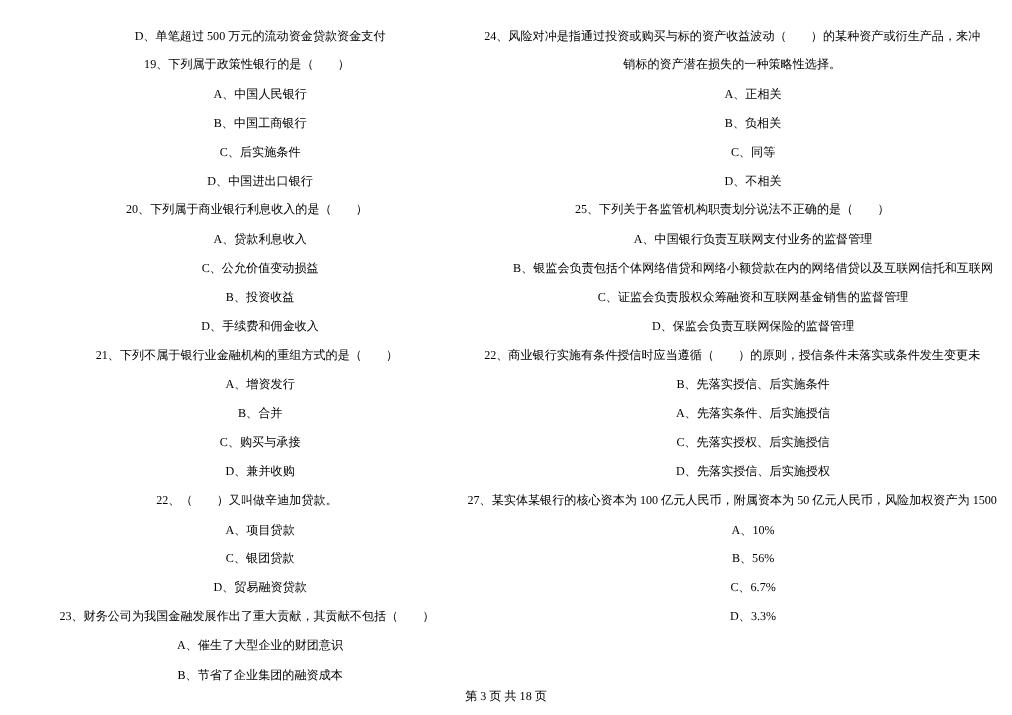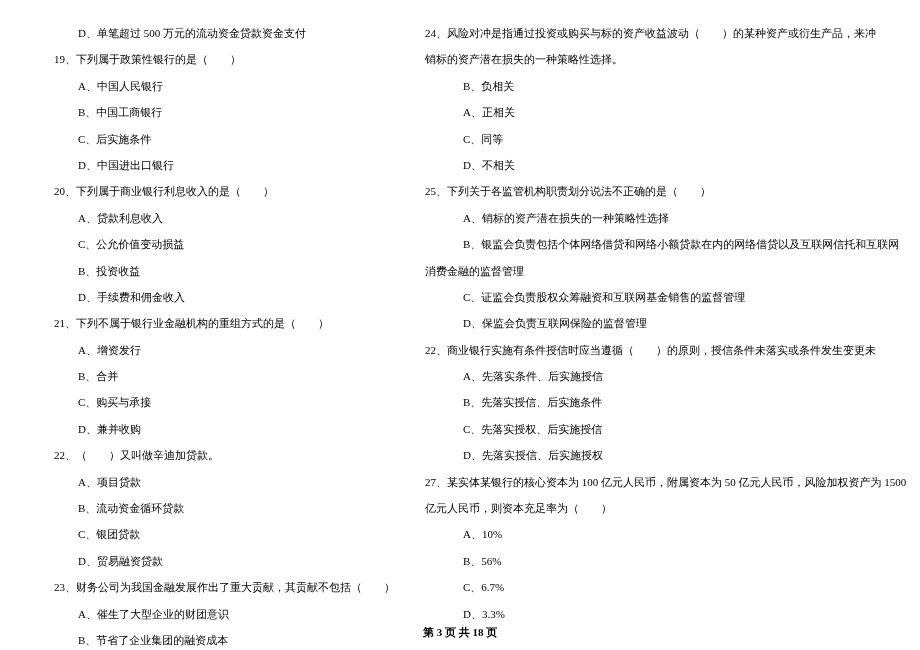--- a/index.html
+++ b/index.html
@@ -20,32 +20,32 @@
     .columns {
       display: flex;
       gap: 30px;
     }
     .column {
       flex: 1;
       line-height: 2.4;
     }
     .line {
       white-space: nowrap;
+      text-align: center;
     }
     .option {
       padding-left: 38px;
     }
     .footer {
       position: absolute;
       bottom: 10px;
       left: 0;
       right: 0;
       text-align: center;
       font-size: 11px;
-      font-weight: bold;
     }
     .q-start {
       padding-left: 14px;
     }
   </style>
 </head>
 <body>
 
 <div class="columns">
 
@@ -65,53 +65,50 @@
     <div class="line option">D、手续费和佣金收入</div>
 
     <div class="line q-start">21、下列不属于银行业金融机构的重组方式的是（　　）</div>
     <div class="line option">A、增资发行</div>
     <div class="line option">B、合并</div>
     <div class="line option">C、购买与承接</div>
     <div class="line option">D、兼并收购</div>
 
     <div class="line q-start">22、（　　）又叫做辛迪加贷款。</div>
     <div class="line option">A、项目贷款</div>
-    <div class="line option">B、流动资金循环贷款</div>
     <div class="line option">C、银团贷款</div>
     <div class="line option">D、贸易融资贷款</div>
 
     <div class="line q-start">23、财务公司为我国金融发展作出了重大贡献，其贡献不包括（　　）</div>
     <div class="line option">A、催生了大型企业的财团意识</div>
     <div class="line option">B、节省了企业集团的融资成本</div>
 
   </div>
 
   <div class="column">
     <div class="line">24、风险对冲是指通过投资或购买与标的资产收益波动（　　）的某种资产或衍生产品，来冲</div>
     <div class="line">销标的资产潜在损失的一种策略性选择。</div>
+    <div class="line option">A、正相关</div>
     <div class="line option">B、负相关</div>
-    <div class="line option">A、正相关</div>
     <div class="line option">C、同等</div>
     <div class="line option">D、不相关</div>
 
     <div class="line">25、下列关于各监管机构职责划分说法不正确的是（　　）</div>
-    <div class="line option">A、销标的资产潜在损失的一种策略性选择</div>
+    <div class="line option">A、中国银行负责互联网支付业务的监督管理</div>
     <div class="line option">B、银监会负责包括个体网络借贷和网络小额贷款在内的网络借贷以及互联网信托和互联网</div>
-    <div class="line">消费金融的监督管理</div>
     <div class="line option">C、证监会负责股权众筹融资和互联网基金销售的监督管理</div>
     <div class="line option">D、保监会负责互联网保险的监督管理</div>
 
     <div class="line">22、商业银行实施有条件授信时应当遵循（　　）的原则，授信条件未落实或条件发生变更未</div>
+    <div class="line option">B、先落实授信、后实施条件</div>
     <div class="line option">A、先落实条件、后实施授信</div>
-    <div class="line option">B、先落实授信、后实施条件</div>
     <div class="line option">C、先落实授权、后实施授信</div>
     <div class="line option">D、先落实授信、后实施授权</div>
 
     <div class="line">27、某实体某银行的核心资本为 100 亿元人民币，附属资本为 50 亿元人民币，风险加权资产为 1500</div>
-    <div class="line">亿元人民币，则资本充足率为（　　）</div>
     <div class="line option">A、10%</div>
     <div class="line option">B、56%</div>
     <div class="line option">C、6.7%</div>
     <div class="line option">D、3.3%</div>
 
   </div>
 
 </div>
 
 <div class="footer">第 3 页 共 18 页</div>

